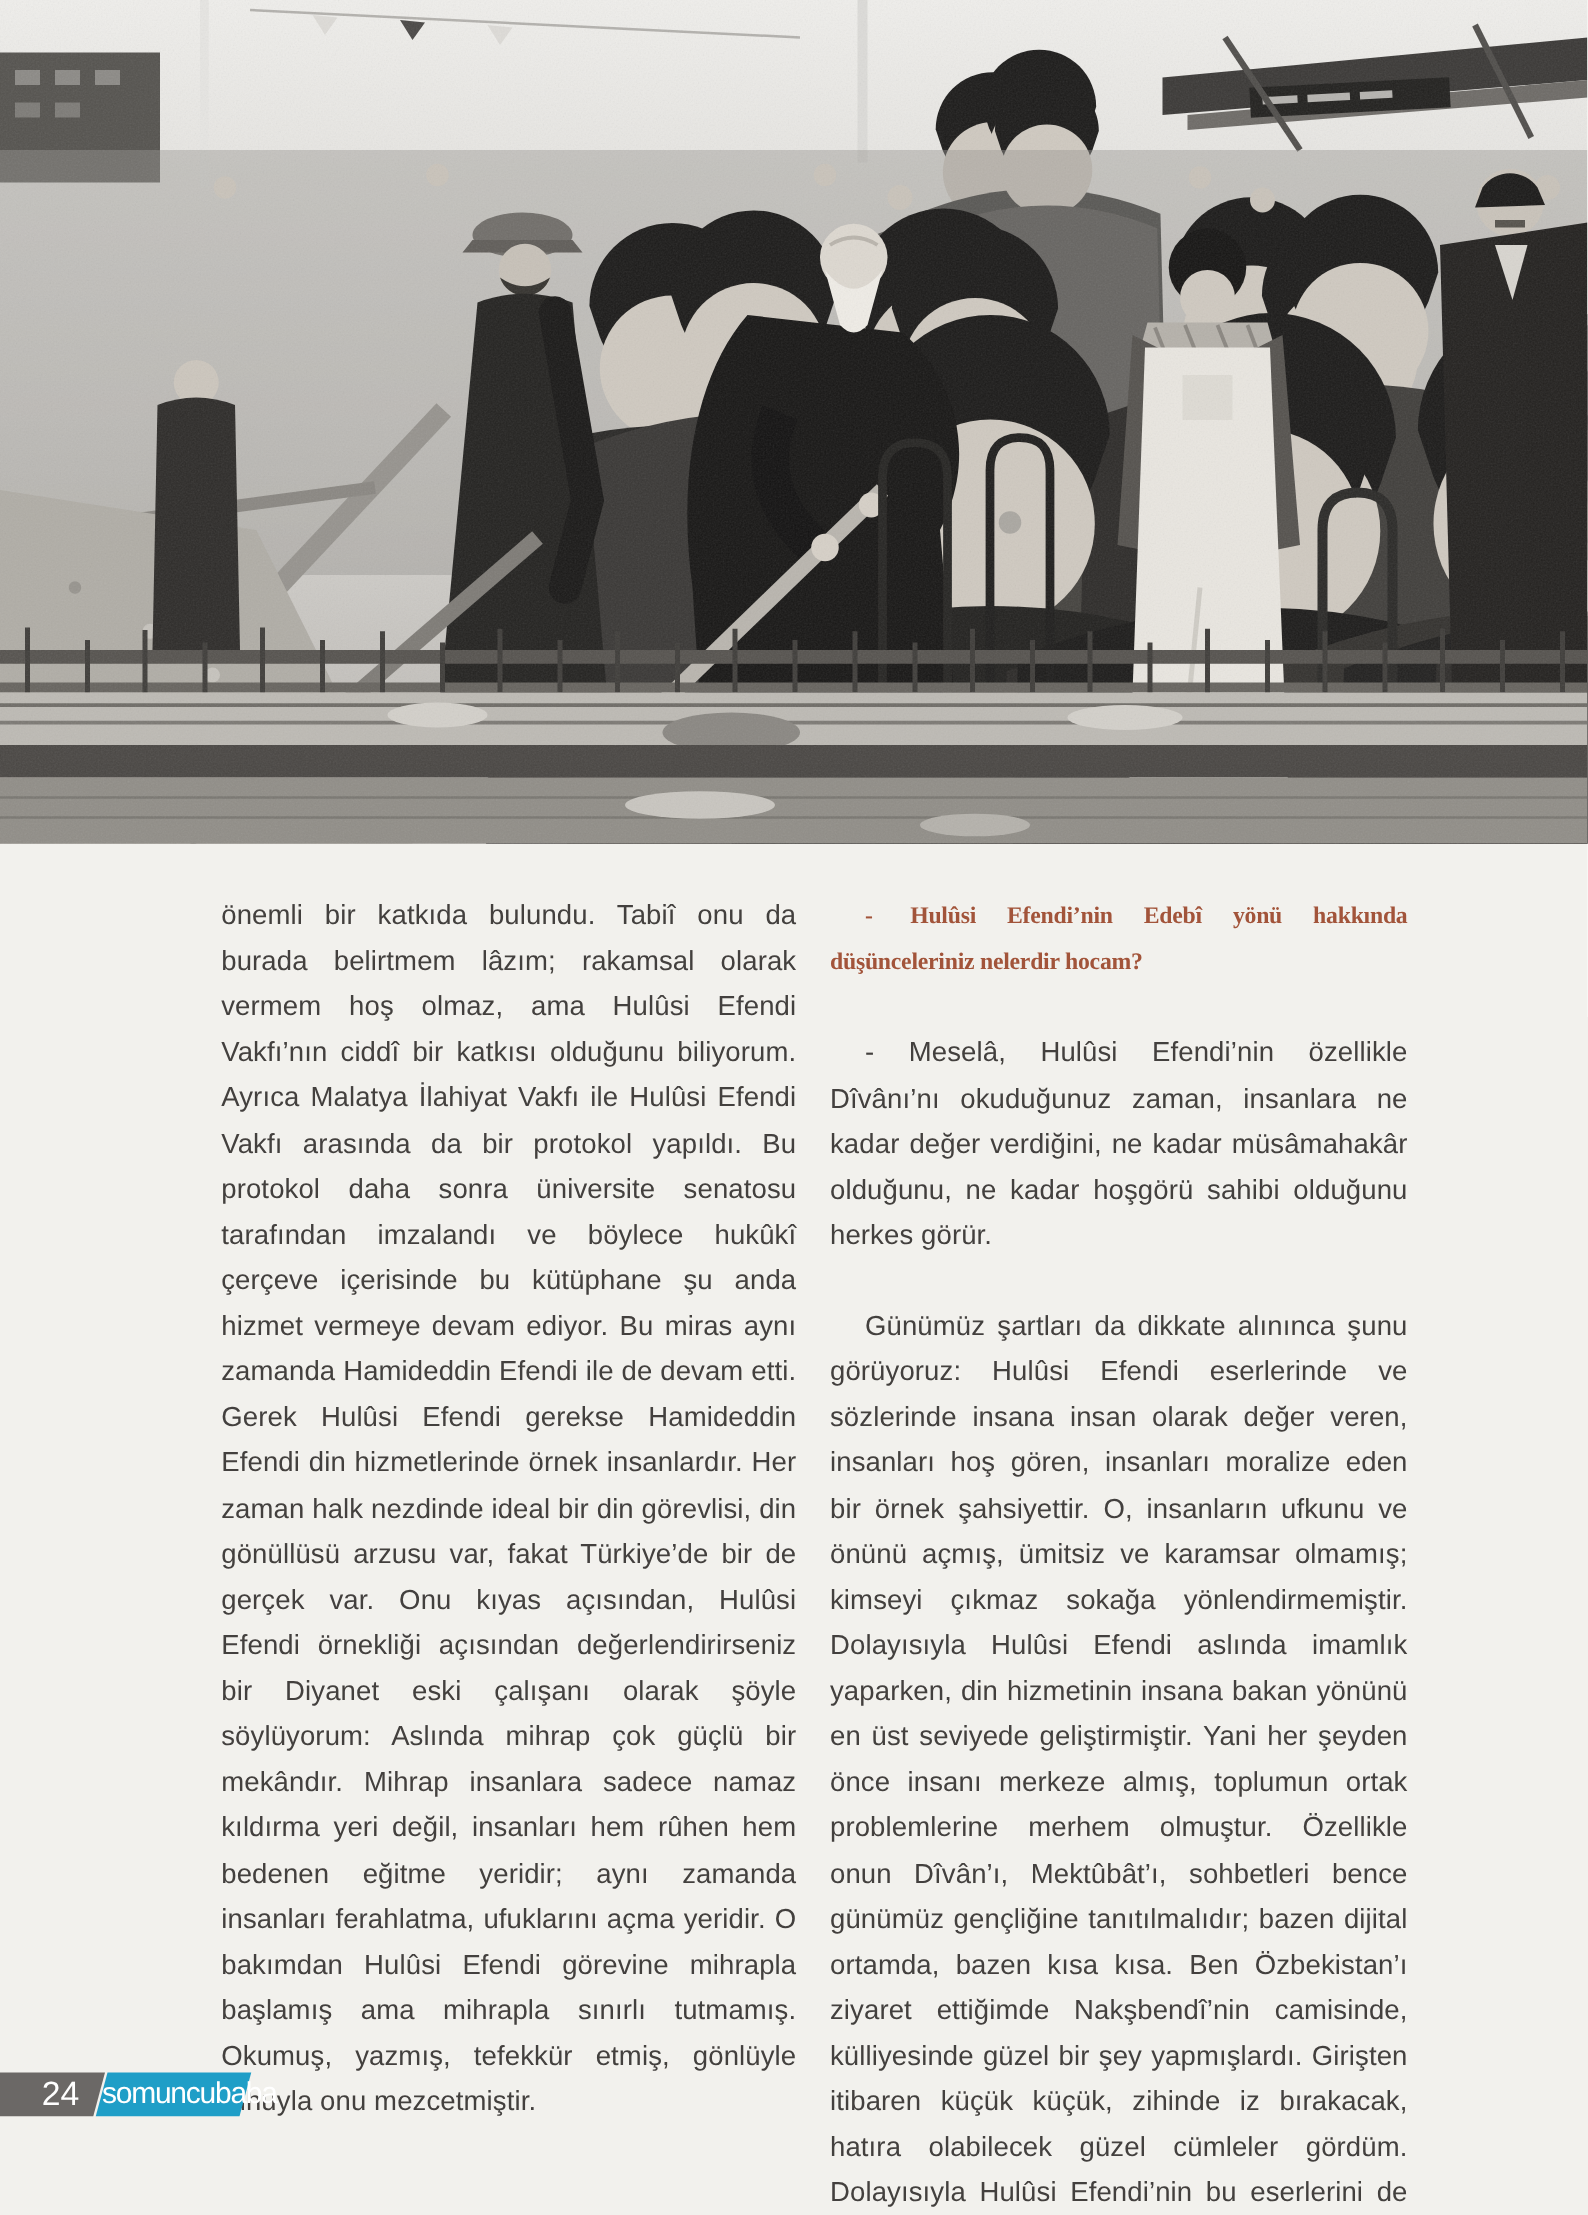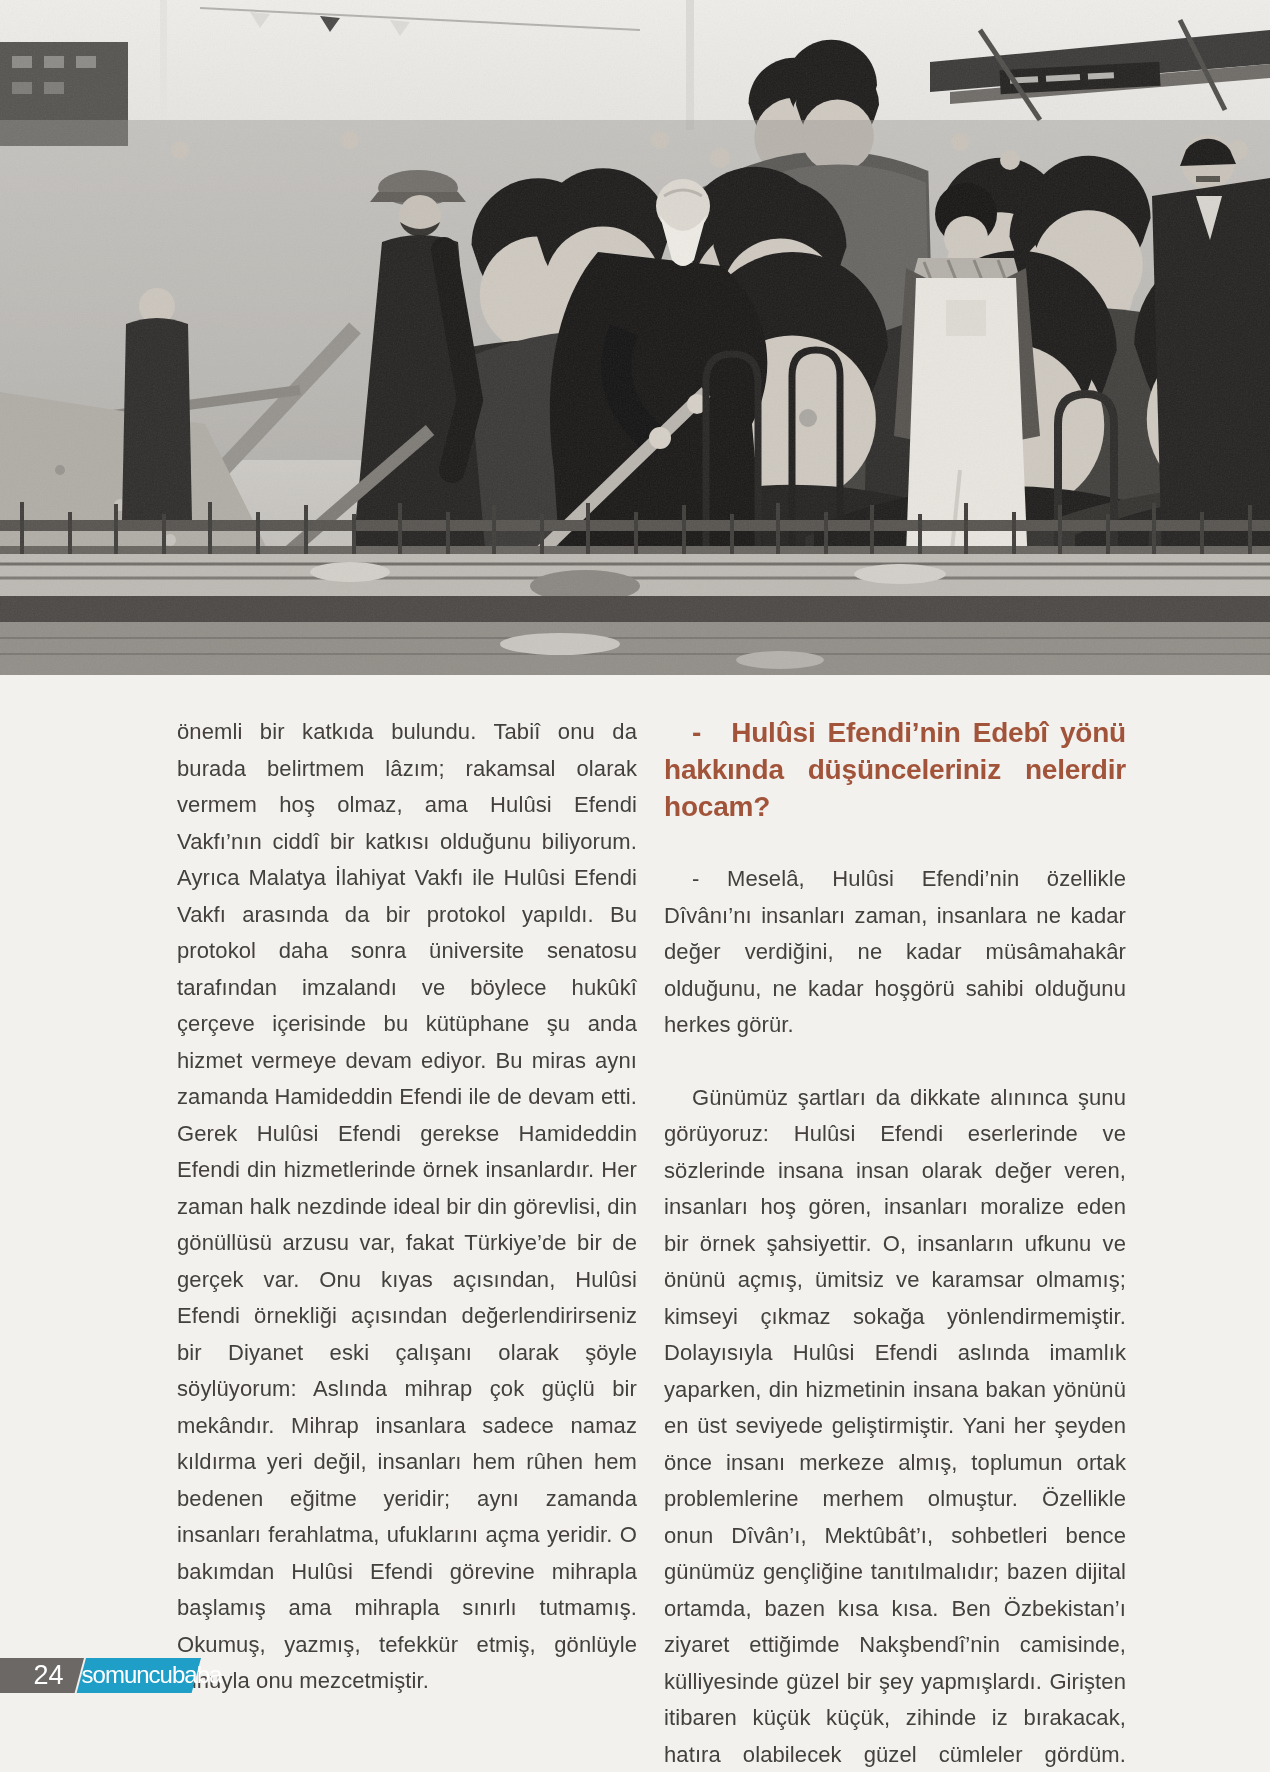--- a/index.html
+++ b/index.html
@@ -13,22 +13,22 @@
   .photo svg{display:block;width:100%;height:100%;}
   .col{
     position:absolute;top:714px;text-align:justify;
     color:#43403e;font-size:22px;line-height:36.5px;
     letter-spacing:0.1px;font-weight:300;
   }
   .col p{margin:0 0 36px 0;}
   .col-left{left:177px;width:460px;}
   .col-right{left:664px;width:462px;}
   .question{
-    color:#a2543a;font-weight:bold;font-size:28px;
-    letter-spacing:-0.2px;text-indent:28px;line-height:37px;
+    color:#a2543a;font-weight:bold;font-size:19px;
+    letter-spacing:-0.2px;text-indent:28px;line-height:37px;font-family:Liberation Serif, serif;
   }
   .q-dash{padding-right:30px;}
   .indent{text-indent:28px;}
   
   .page-num-bar{
     position:absolute;left:-22px;top:1658px;width:106px;height:35px;
     background:#6b6866;transform:skewX(-15deg);transform-origin:top left;
   }
   .page-num{
     display:block;transform:skewX(15deg);color:#ffffff;
@@ -255,21 +255,21 @@
     </svg>
   </div>
 
   <main>
     <div class="col col-left">
       <p class="body-text">önemli bir katkıda bulundu. Tabiî onu da burada belirtmem lâzım; rakamsal olarak vermem hoş olmaz, ama Hulûsi Efendi Vakfı’nın ciddî bir katkısı olduğunu biliyorum. Ayrıca Malatya İlahiyat Vakfı ile Hulûsi Efendi Vakfı arasında da bir protokol yapıldı. Bu protokol daha sonra üniversite senatosu tarafından imzalandı ve böylece hukûkî çerçeve içerisinde bu kütüphane şu anda hizmet vermeye devam ediyor. Bu miras aynı zamanda Hamideddin Efendi ile de devam etti. Gerek Hulûsi Efendi gerekse Hamideddin Efendi din hizmetlerinde örnek insanlardır. Her zaman halk nezdinde ideal bir din görevlisi, din gönüllüsü arzusu var, fakat Türkiye’de bir de gerçek var. Onu kıyas açısından, Hulûsi Efendi örnekliği açısından değerlendirirseniz bir Diyanet eski çalışanı olarak şöyle söylüyorum: Aslında mihrap çok güçlü bir mekândır. Mihrap insanlara sadece namaz kıldırma yeri değil, insanları hem rûhen hem bedenen eğitme yeridir; aynı zamanda insanları ferahlatma, ufuklarını açma yeridir. O bakımdan Hulûsi Efendi görevine mihrapla başlamış ama mihrapla sınırlı tutmamış. Okumuş, yazmış, tefekkür etmiş, gönlüyle rûhuyla onu mezcetmiştir.</p>
     </div>
 
     <div class="col col-right">
       <p class="question"><span class="q-dash">-</span><span>Hulûsi Efendi’nin Edebî yönü hakkında düşünceleriniz nelerdir hocam?</span></p>
-      <p class="body-text indent">- Meselâ, Hulûsi Efendi’nin özellikle Dîvânı’nı insanları zaman, insanlara ne kadar değer verdiğini, ne kadar müsâmahakâr olduğunu, ne kadar hoşgörü sahibi olduğunu herkes görür.</p>
+      <p class="body-text indent">- Meselâ, Hulûsi Efendi’nin özellikle Dîvânı’nı okuduğunuz zaman, insanlara ne kadar değer verdiğini, ne kadar müsâmahakâr olduğunu, ne kadar hoşgörü sahibi olduğunu herkes görür.</p>
       <p class="body-text indent">Günümüz şartları da dikkate alınınca şunu görüyoruz: Hulûsi Efendi eserlerinde ve sözlerinde insana insan olarak değer veren, insanları hoş gören, insanları moralize eden bir örnek şahsiyettir. O, insanların ufkunu ve önünü açmış, ümitsiz ve karamsar olmamış; kimseyi çıkmaz sokağa yönlendirmemiştir. Dolayısıyla Hulûsi Efendi aslında imamlık yaparken, din hizmetinin insana bakan yönünü en üst seviyede geliştirmiştir. Yani her şeyden önce insanı merkeze almış, toplumun ortak problemlerine merhem olmuştur. Özellikle onun Dîvân’ı, Mektûbât’ı, sohbetleri bence günümüz gençliğine tanıtılmalıdır; bazen dijital ortamda, bazen kısa kısa. Ben Özbekistan’ı ziyaret ettiğimde Nakşbendî’nin camisinde, külliyesinde güzel bir şey yapmışlardı. Girişten itibaren küçük küçük, zihinde iz bırakacak, hatıra olabilecek güzel cümleler gördüm. Dolayısıyla Hulûsi Efendi’nin bu eserlerini de bu şekilde kısa</p>
     </div>
   </main>
 
   <footer>
     <div class="page-num-bar">
       <span class="page-num">24</span>
     </div>
     <div class="brand-bar">
       <span class="brand">somuncubaba</span>

